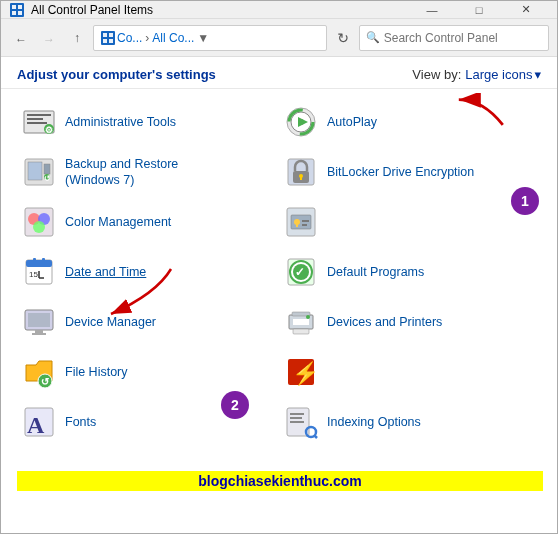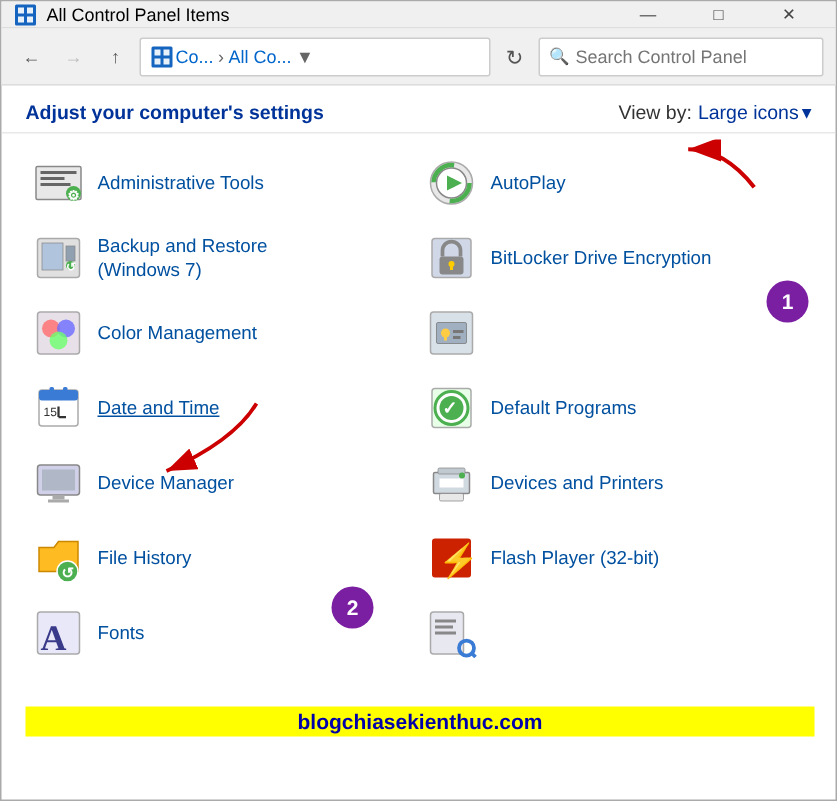--- a/index.html
+++ b/index.html
@@ -526,21 +526,20 @@
               </div>
               <span class="cp-item-label" style="white-space: pre-line;">File History</span>
             </div>
             <div class="cp-item">
               <div class="cp-item-icon">
                 <svg width="34" height="34" viewBox="0 0 34 34">
                   <rect x="4" y="4" width="26" height="26" rx="2" fill="#cc2200"></rect>
                   <text x="8" y="26" font-size="22" fill="#fff" font-weight="bold">⚡</text>
                 </svg>
               </div>
-              <span class="cp-item-label" style="white-space: pre-line;">Flash Player (32-bit)</span>
             </div>
             <div class="cp-item">
               <div class="cp-item-icon">
                 <svg width="34" height="34" viewBox="0 0 34 34">
                   <rect x="3" y="3" width="28" height="28" rx="2" fill="#e8e8f8" stroke="#aaa" stroke-width="1"></rect>
                   <text x="5" y="28" font-size="24" fill="#3a3a8a" font-weight="bold" font-family="serif">A</text>
                 </svg>
               </div>
               <span class="cp-item-label" style="white-space: pre-line;">Fonts</span>
             </div>
@@ -548,20 +547,21 @@
               <div class="cp-item-icon">
                 <svg width="34" height="34" viewBox="0 0 34 34">
                   <rect x="3" y="3" width="22" height="28" rx="2" fill="#e8e8f0" stroke="#aaa" stroke-width="1"></rect>
                   <rect x="6" y="8" width="14" height="2" fill="#888"></rect>
                   <rect x="6" y="12" width="12" height="2" fill="#888"></rect>
                   <rect x="6" y="16" width="14" height="2" fill="#888"></rect>
                   <circle cx="27" cy="27" r="5" fill="none" stroke="#3a7bd5" stroke-width="2.5"></circle>
                   <line x1="30.5" y1="30.5" x2="33" y2="33" stroke="#3a7bd5" stroke-width="2.5"></line>
                 </svg>
               </div>
+              <span class="cp-item-label" style="white-space: pre-line;">Indexing Options</span>
             </div>
           </div>
       </div>
 
       <div class="watermark">blogchiasekienthuc.com</div>
     </div>
   </div>
 </div>
 
 </body></html>

